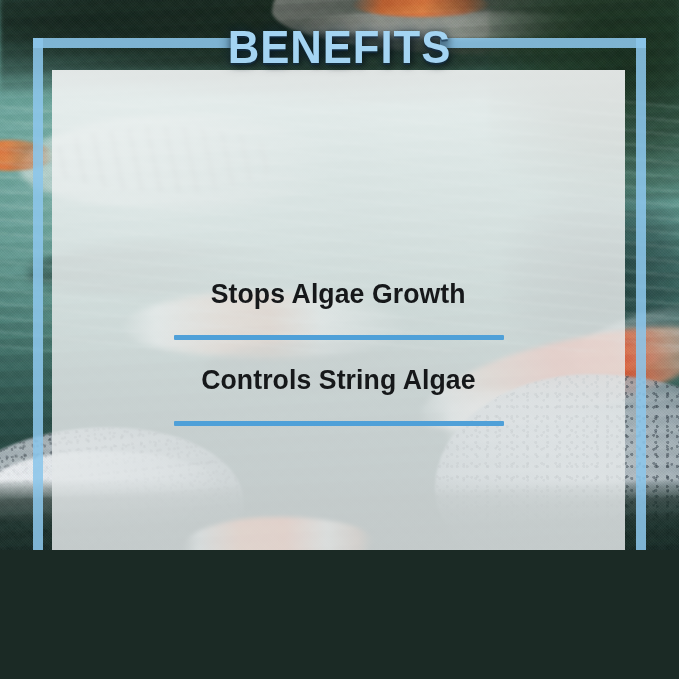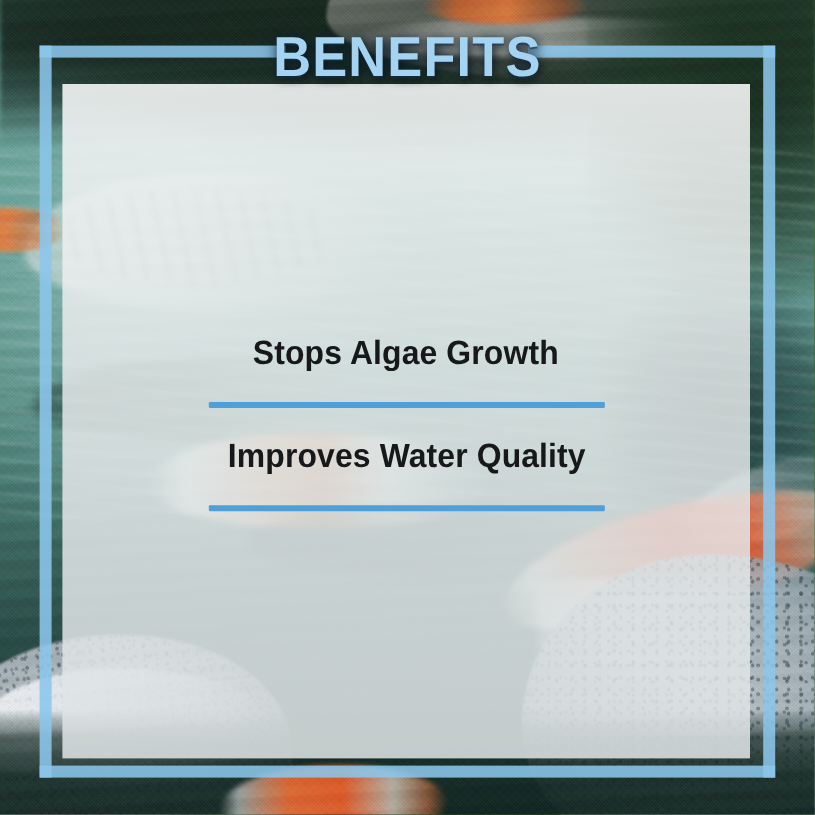--- a/index.html
+++ b/index.html
@@ -8,21 +8,21 @@
     padding: 0;
     background: #1b2a25;
   }
   body {
     font-family: "Liberation Sans", sans-serif;
   }
 
   #stage {
     position: relative;
     width: 679px;
-    height: 679px;
+    height: 550px;
     overflow: hidden;
     background: #4d7c0f;
   }
 
   
   .photo {
     position: absolute;
     inset: 0;
     overflow: hidden;
   }
@@ -566,19 +566,19 @@
 
   <div class="title">BENEFITS</div>
 
   <div class="panel">
     <ul class="benefit-list">
       <li class="benefit-row">
         <div class="benefit-text">Stops Algae Growth</div>
         <div class="divider"></div>
       </li>
       <li class="benefit-row">
-        <div class="benefit-text">Improves Water Quality</div>
+        <div class="benefit-text">Controls String Algae</div>
         <div class="divider"></div>
       </li>
     </ul>
   </div>
 
 </div>
 
 </body></html>

